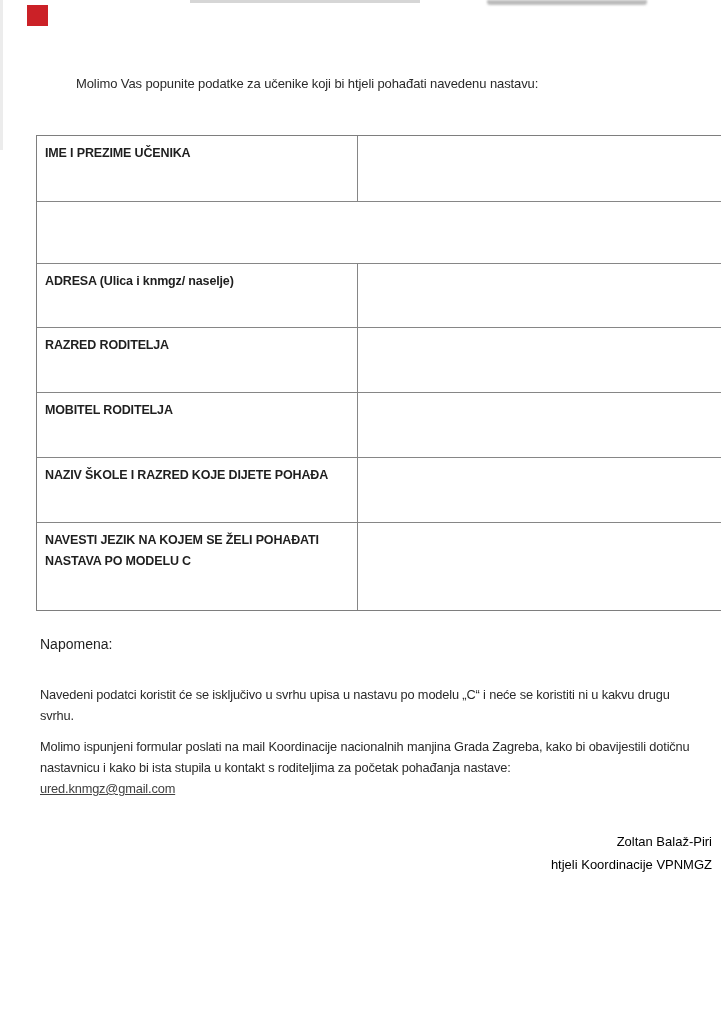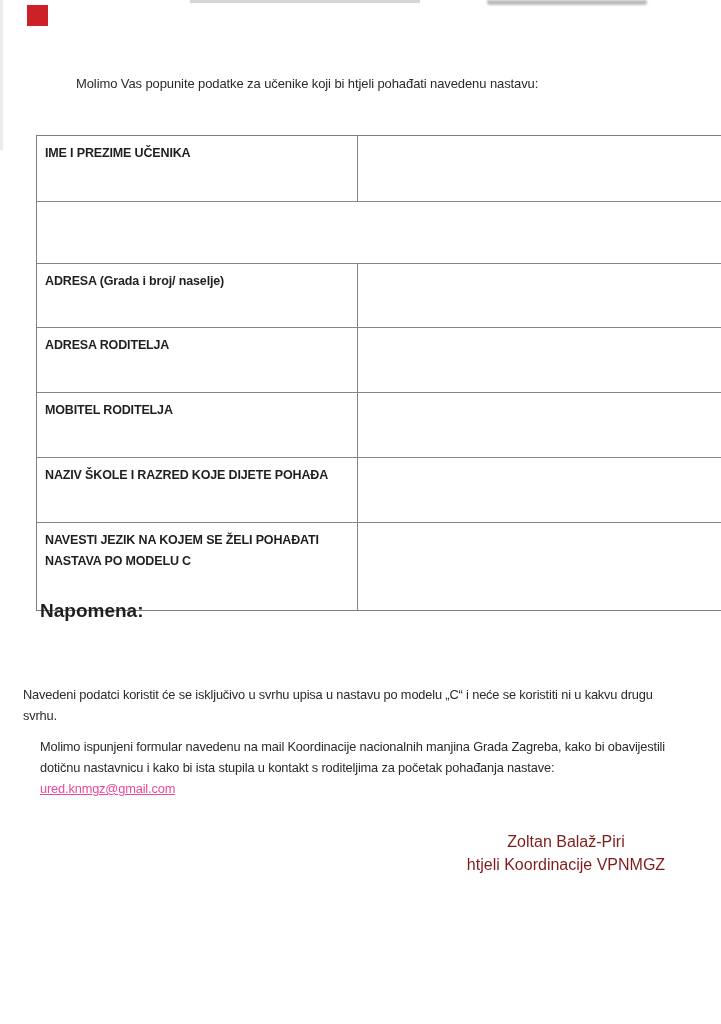--- a/index.html
+++ b/index.html
@@ -34,39 +34,39 @@
     width:321px; flex:0 0 321px;
     border-right:1px solid #868686;
     padding:7px 8px 0 8px;
     font-weight:700; font-size:12.5px; letter-spacing:-0.15px;
     line-height:21px; color:#1f1f1f;
   }
   .cell-value{ flex:1 1 auto; }
   .h1{height:66px}.h2{height:62px}.h3{height:64px}.h4{height:65px}.h5{height:65px}.h6{height:65px}.h7{height:87px}
 
   .note-heading{
-    position:absolute; left:40px; top:600px;
-    font-weight:700; font-size:19px; color:#1f1f1f;
+    position:absolute; left:40px; top:636px;
+    font-weight:400; font-size:14px; color:#1f1f1f;
   }
   .para-1{
-    position:absolute; left:23px; top:684px; width:650px;
+    position:absolute; left:40px; top:684px; width:650px;
     font-size:12.8px; line-height:21px; letter-spacing:-0.15px; color:#2a2a2a;
   }
   .para-2{
     position:absolute; left:40px; top:736px; width:650px;
     font-size:12.8px; line-height:21px; letter-spacing:-0.15px; color:#2a2a2a;
   }
   .email-link{
     display:block; width:max-content;
-    color:#ec4899; text-decoration:underline;
+    color:#404040; text-decoration:underline;
     font-size:12.8px; line-height:21px;
   }
   .signature{
     position:absolute; left:420px; top:830px; width:292px;
-    text-align:center; font-size:16px; line-height:23px; color:#7f1d1d;
+    text-align:right; font-size:13px; line-height:23px; color:#000000;
   }
 </style>
 </head>
 <body>
 
 <div class="page">
 
   <div class="edge-strip"></div>
   <div class="top-smudge-a"></div>
   <div class="top-smudge-b"></div>
@@ -76,25 +76,25 @@
 
   <div class="form-table">
     <div class="form-row h1">
       <div class="cell-label">IME I PREZIME UČENIKA</div>
       <div class="cell-value"></div>
     </div>
     <div class="form-row h2">
       <div class="cell-value"></div>
     </div>
     <div class="form-row h3">
-      <div class="cell-label">ADRESA (Grada i broj/ naselje)</div>
+      <div class="cell-label">ADRESA (Ulica i knmgz/ naselje)</div>
       <div class="cell-value"></div>
     </div>
     <div class="form-row h4">
-      <div class="cell-label">ADRESA RODITELJA</div>
+      <div class="cell-label">RAZRED RODITELJA</div>
       <div class="cell-value"></div>
     </div>
     <div class="form-row h5">
       <div class="cell-label">MOBITEL RODITELJA</div>
       <div class="cell-value"></div>
     </div>
     <div class="form-row h6">
       <div class="cell-label">NAZIV ŠKOLE I RAZRED KOJE DIJETE POHAĐA</div>
       <div class="cell-value"></div>
     </div>
@@ -102,21 +102,21 @@
       <div class="cell-label">NAVESTI JEZIK NA KOJEM SE ŽELI POHAĐATI NASTAVA PO MODELU C</div>
       <div class="cell-value"></div>
     </div>
   </div>
 
   <div class="note-heading">Napomena:</div>
 
   <div class="para-1">Navedeni podatci koristit će se isključivo u svrhu upisa u nastavu po modelu „C“ i neće se koristiti ni u kakvu drugu svrhu.</div>
 
   <div class="para-2">
-    <span>Molimo ispunjeni formular navedenu na mail Koordinacije nacionalnih manjina Grada Zagreba, kako bi obavijestili dotičnu nastavnicu i kako bi ista stupila u kontakt s roditeljima za početak pohađanja nastave:</span>
+    <span>Molimo ispunjeni formular poslati na mail Koordinacije nacionalnih manjina Grada Zagreba, kako bi obavijestili dotičnu nastavnicu i kako bi ista stupila u kontakt s roditeljima za početak pohađanja nastave:</span>
     <a href="#" class="email-link">ured.knmgz@gmail.com</a>
   </div>
 
   <div class="signature">
     <div>Zoltan Balaž-Piri</div>
     <div>htjeli Koordinacije VPNMGZ</div>
   </div>
 
 </div>
 

